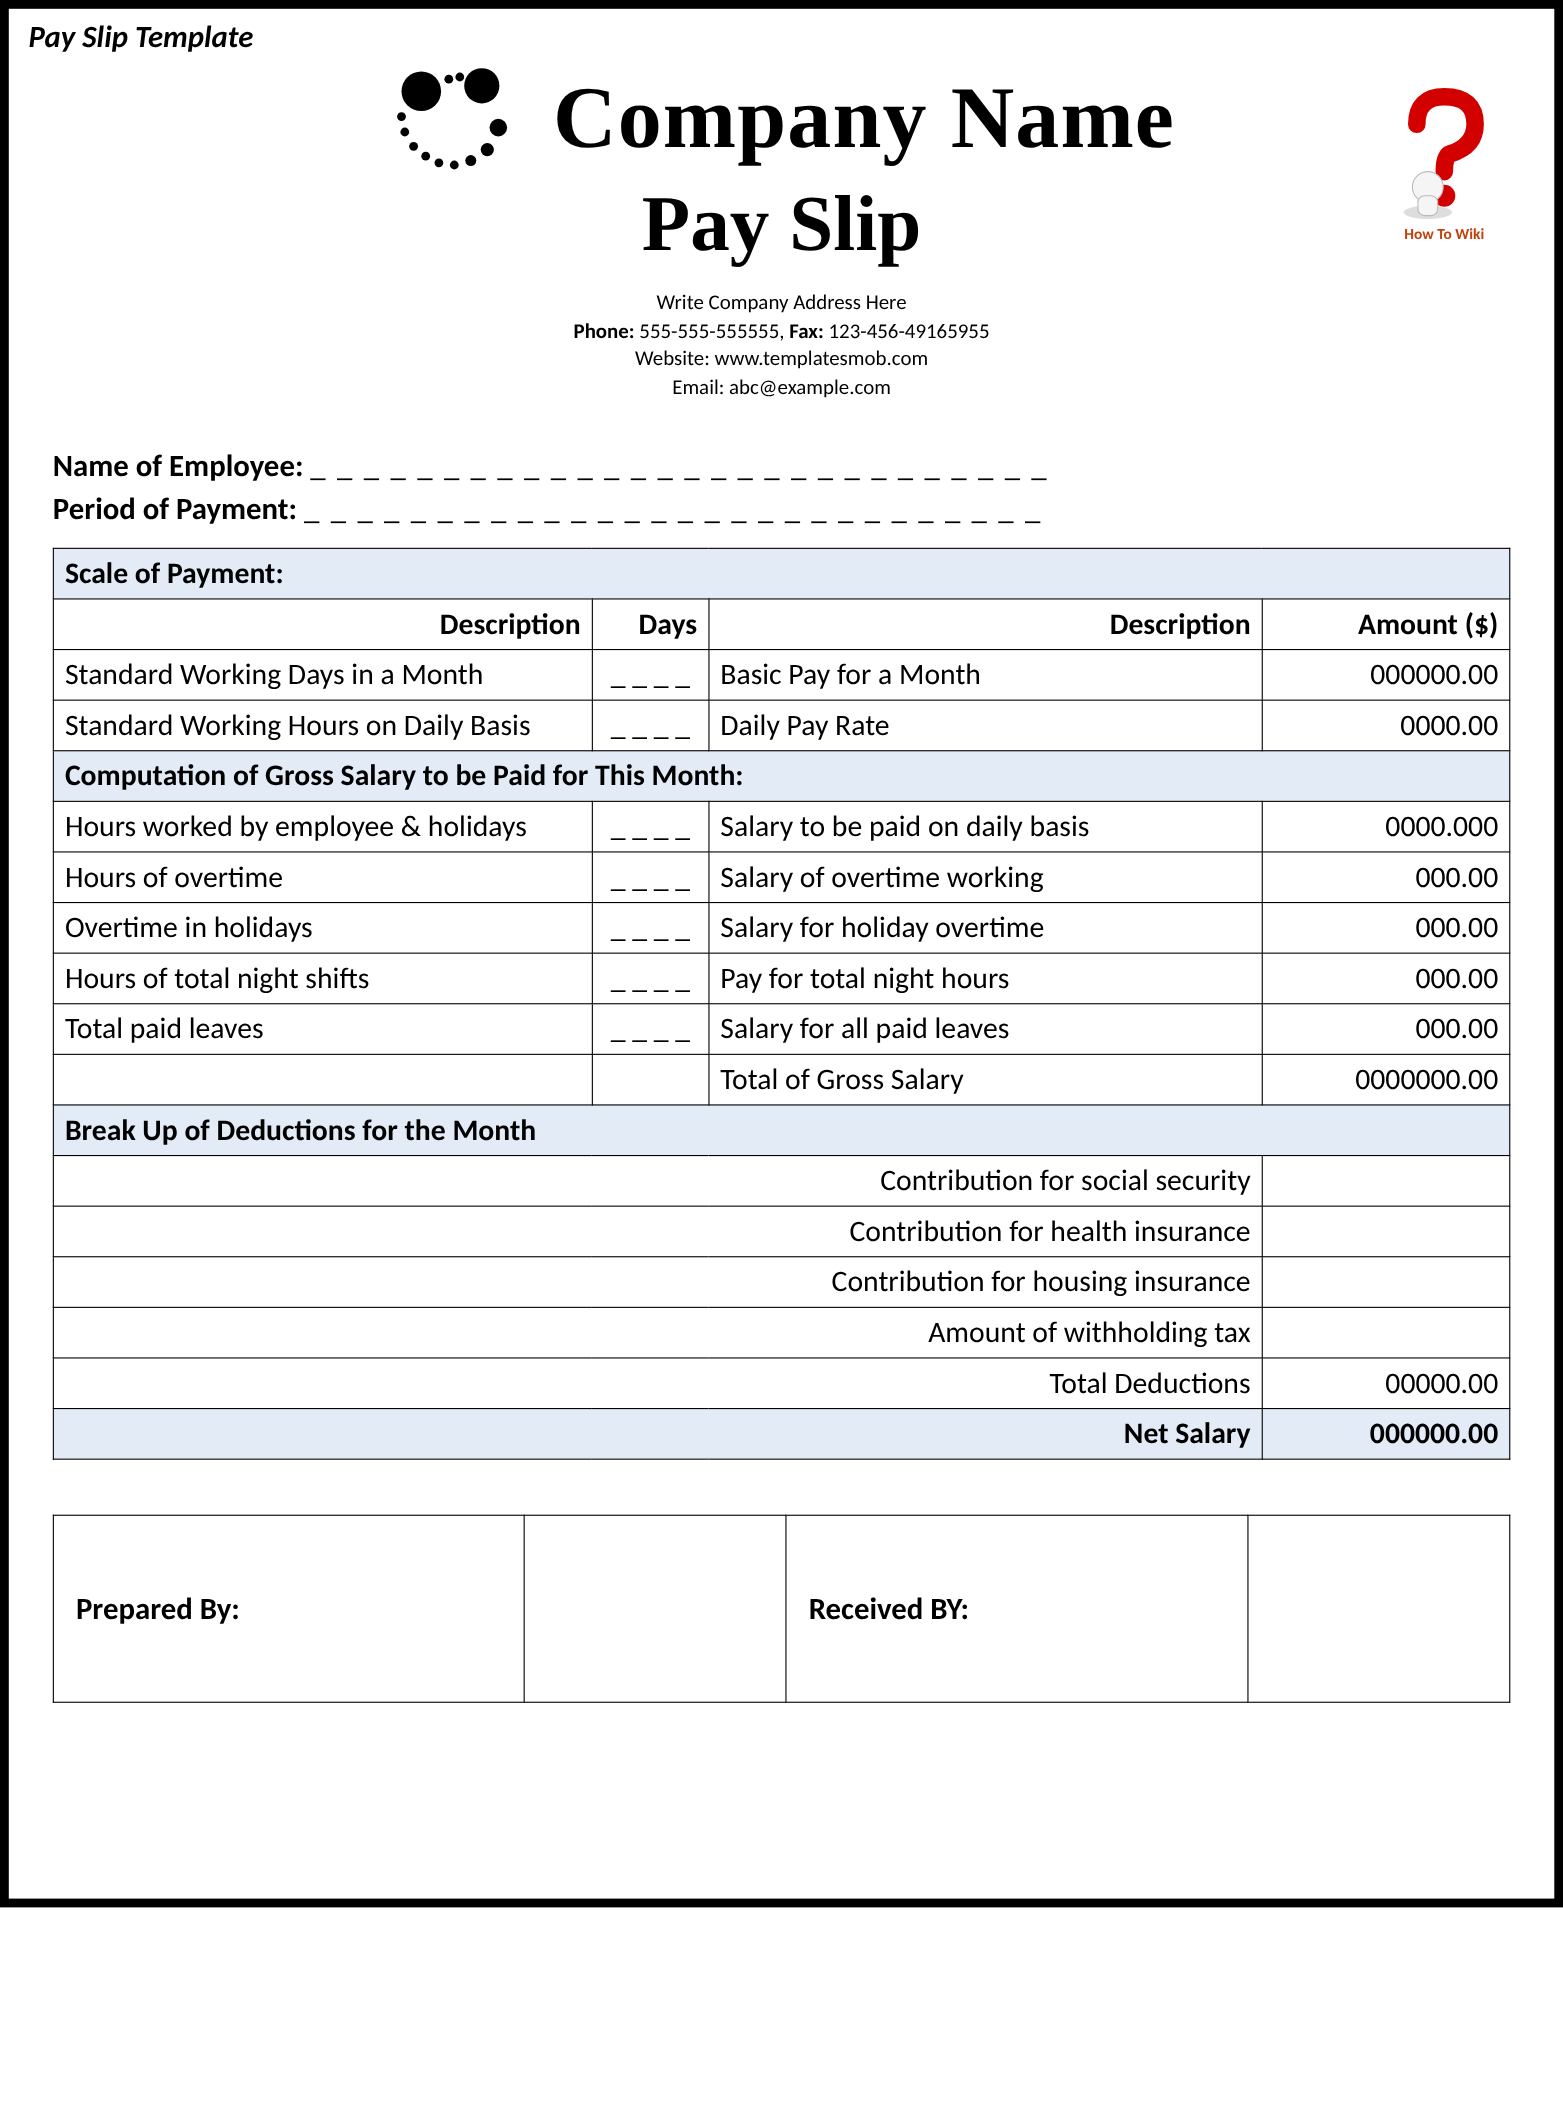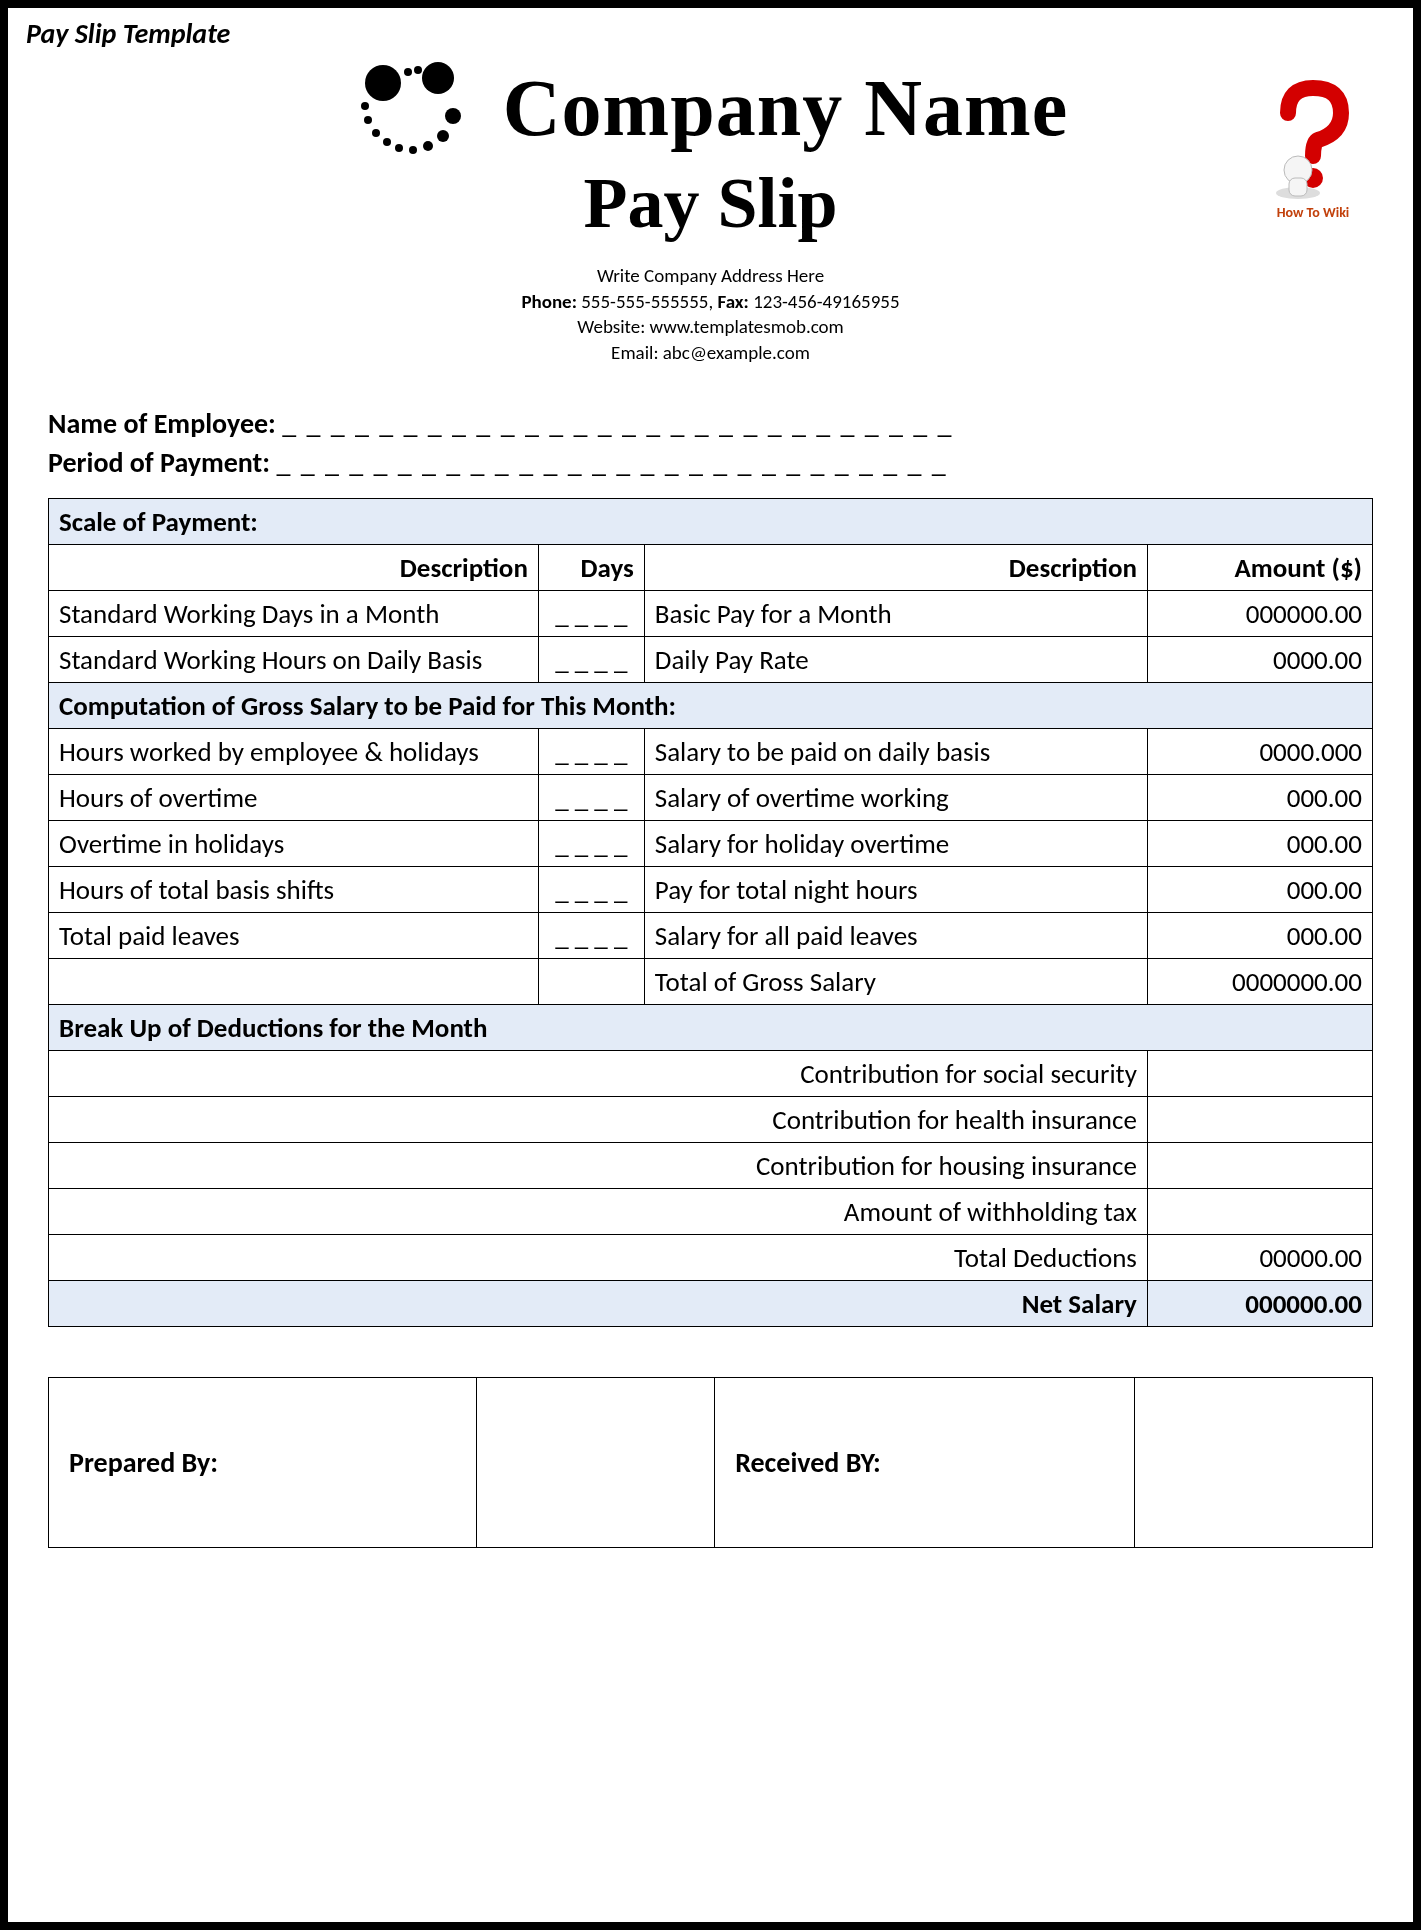--- a/index.html
+++ b/index.html
@@ -5,21 +5,21 @@
   * { box-sizing: border-box; }
   body {
     margin: 0;
     padding: 0;
     background: #fff;
     font-family: Calibri, "Segoe UI", Arial, sans-serif;
     color: #000;
   }
   .page {
     width: 1421px;
-    height: 1930px;
+    height: 1734px;
     border: 8px solid #000;
     position: relative;
     padding: 20px 40px 40px 40px;
   }
   .template-label {
     font-style: italic;
     font-weight: bold;
     font-size: 28px;
     position: absolute;
     top: 8px;
@@ -222,21 +222,21 @@
       <td>Salary of overtime working</td>
       <td class="amt-cell">000.00</td>
     </tr>
     <tr>
       <td>Overtime in holidays</td>
       <td class="days-cell">_ _ _ _</td>
       <td>Salary for holiday overtime</td>
       <td class="amt-cell">000.00</td>
     </tr>
     <tr>
-      <td>Hours of total basis shifts</td>
+      <td>Hours of total night shifts</td>
       <td class="days-cell">_ _ _ _</td>
       <td>Pay for total night hours</td>
       <td class="amt-cell">000.00</td>
     </tr>
     <tr>
       <td>Total paid leaves</td>
       <td class="days-cell">_ _ _ _</td>
       <td>Salary for all paid leaves</td>
       <td class="amt-cell">000.00</td>
     </tr>

